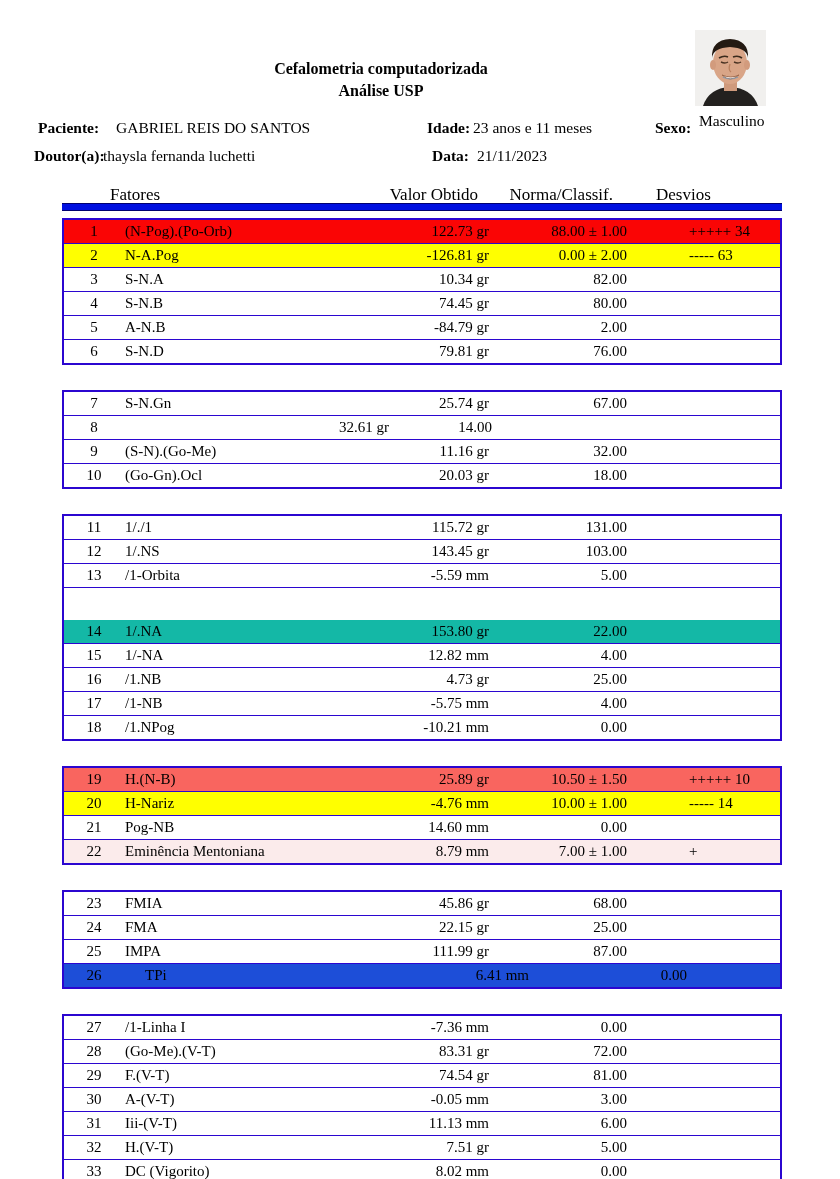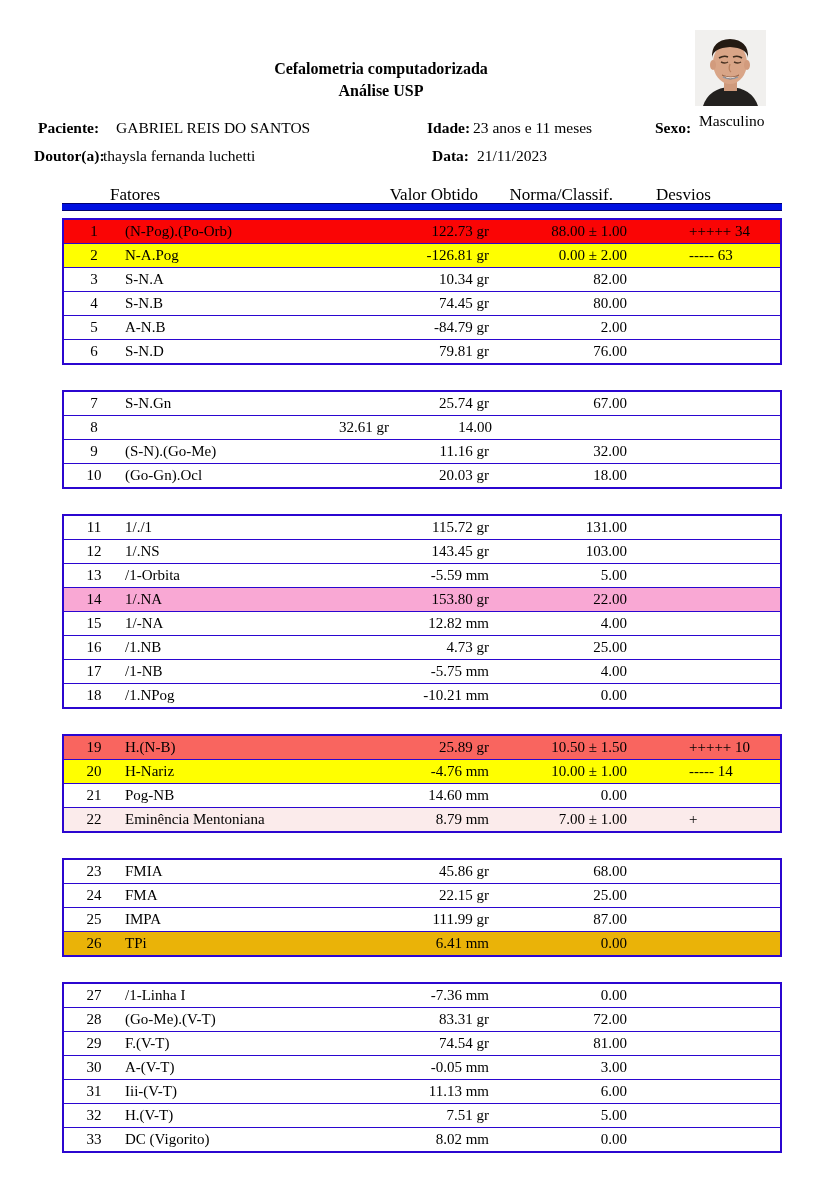--- a/index.html
+++ b/index.html
@@ -212,21 +212,21 @@
     <span class="c norma">103.00</span>
     <span class="c desvios"></span>
   </div>
         <div class="row" style="background: rgb(255, 255, 255);">
     <span class="c num">13</span>
     <span class="c fator">/1-Orbita</span>
     <span class="c valor">-5.59 mm</span>
     <span class="c norma">5.00</span>
     <span class="c desvios"></span>
   </div>
-        <div class="row" style="background: #f9a8d4;">
+        <div class="row" style="background: #14b8a6; margin-top: 32px;">
     <span class="c num">14</span>
     <span class="c fator">1/.NA</span>
     <span class="c valor">153.80 gr</span>
     <span class="c norma">22.00</span>
     <span class="c desvios"></span>
   </div>
         <div class="row" style="background: rgb(255, 255, 255);">
     <span class="c num">15</span>
     <span class="c fator">1/-NA</span>
     <span class="c valor">12.82 mm</span>
@@ -300,21 +300,21 @@
     <span class="c norma">25.00</span>
     <span class="c desvios"></span>
   </div>
         <div class="row" style="background: rgb(255, 255, 255);">
     <span class="c num">25</span>
     <span class="c fator">IMPA</span>
     <span class="c valor">111.99 gr</span>
     <span class="c norma">87.00</span>
     <span class="c desvios"></span>
   </div>
-        <div class="row" style="background: #eab308;">
+        <div class="row" style="background: #1d4ed8; gap: 20px;">
     <span class="c num">26</span>
     <span class="c fator">TPi</span>
     <span class="c valor">6.41 mm</span>
     <span class="c norma">0.00</span>
     <span class="c desvios"></span>
   </div>
       </div>
       <div class="group">
         <div class="row" style="background: rgb(255, 255, 255);">
     <span class="c num">27</span>

